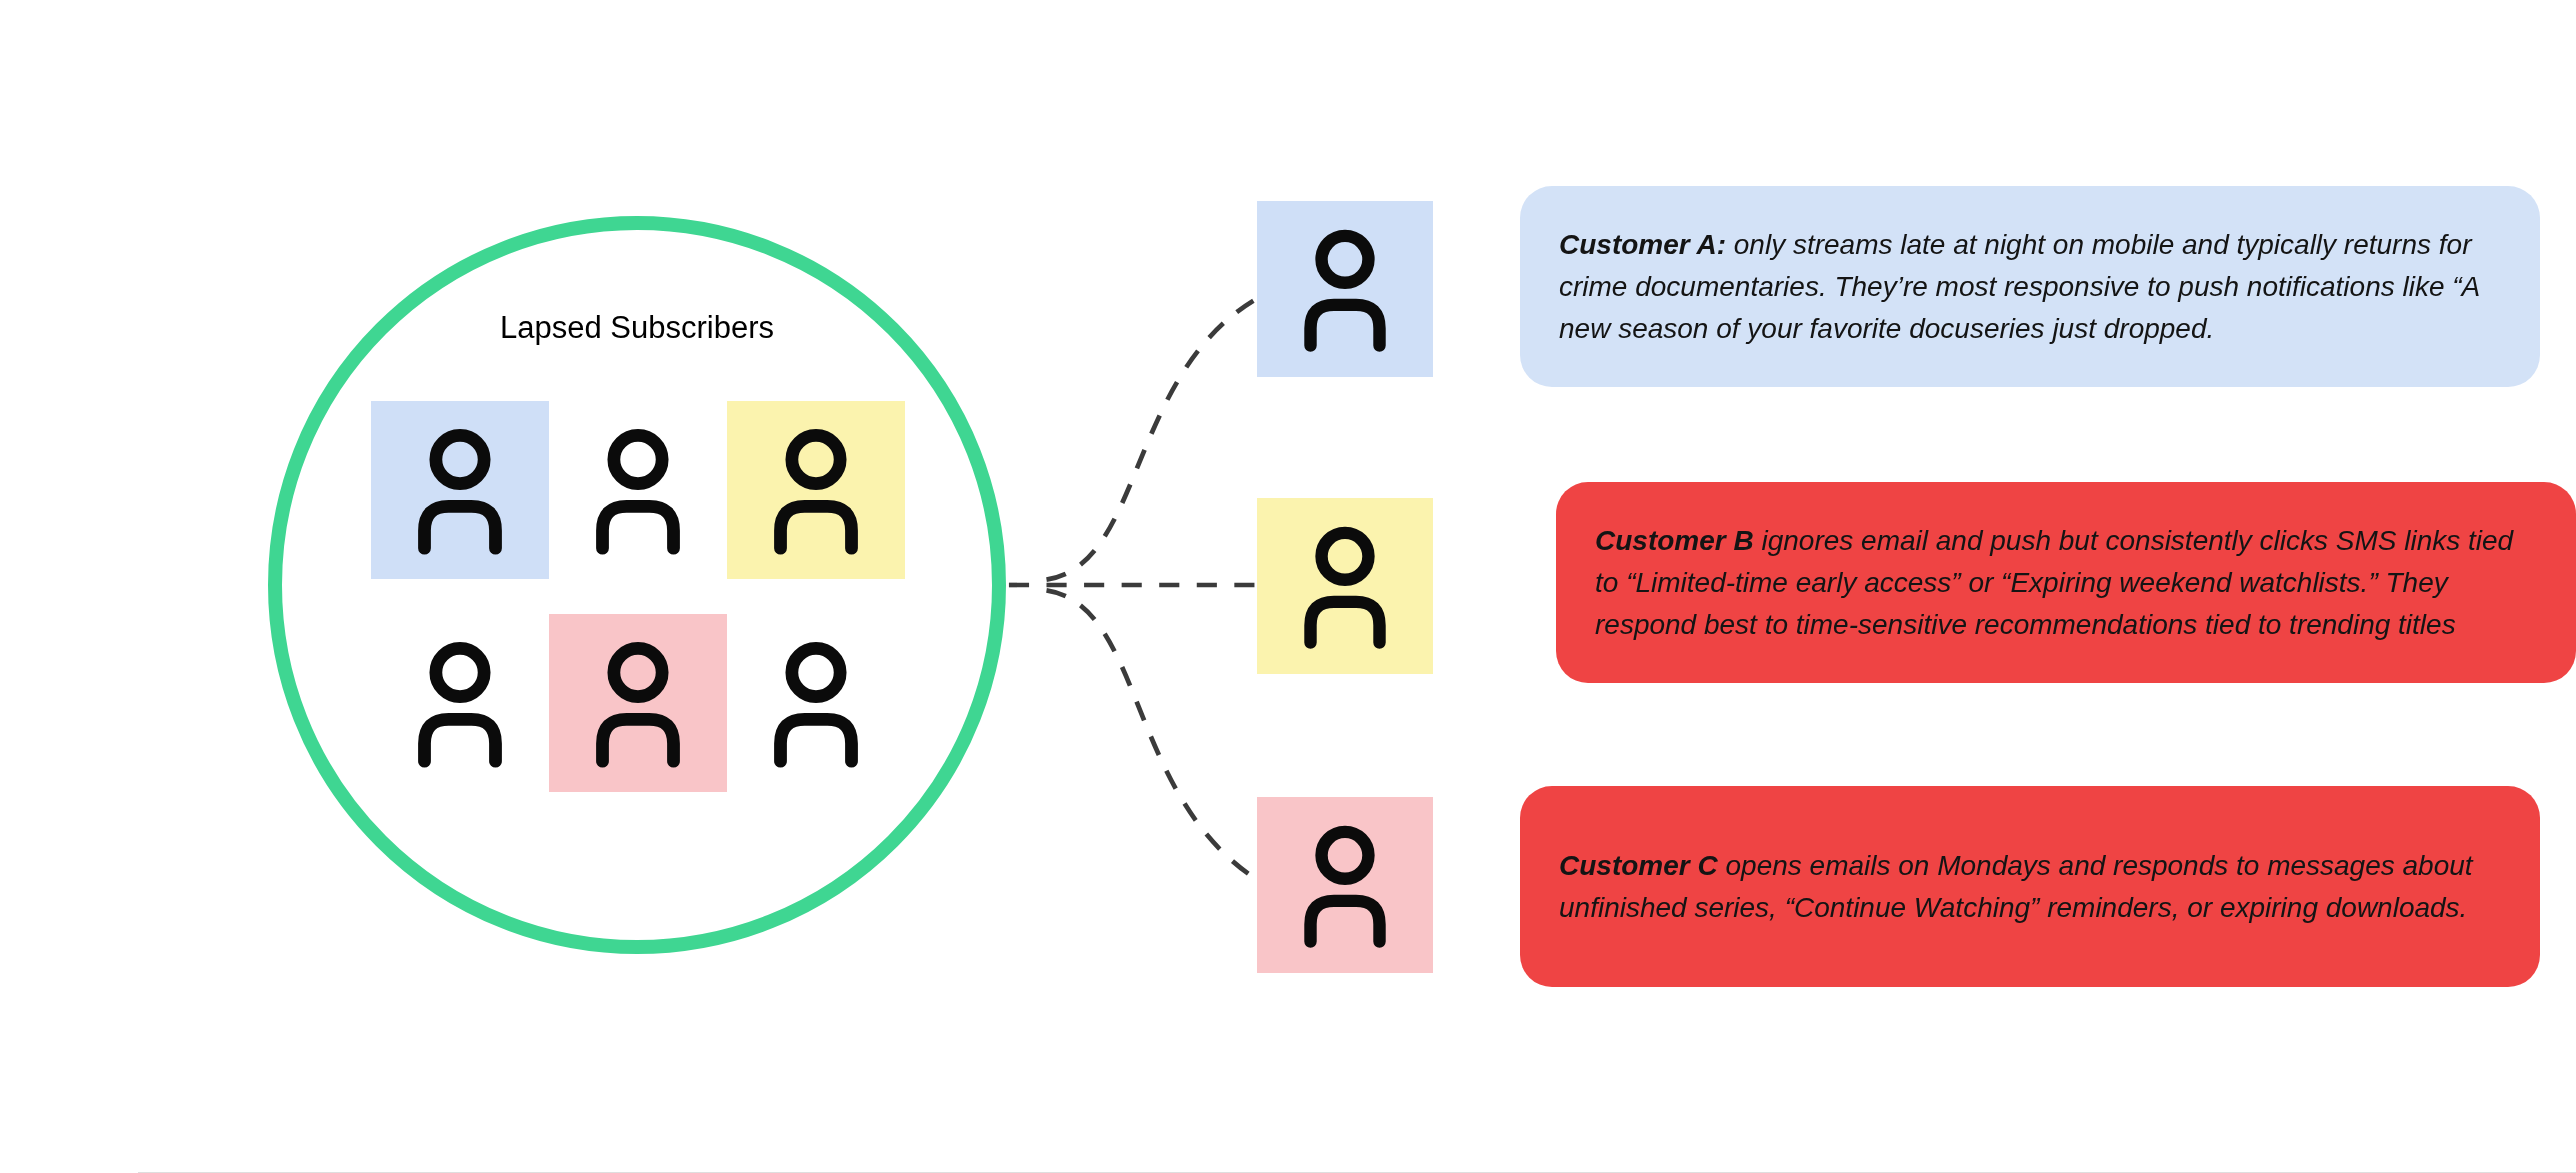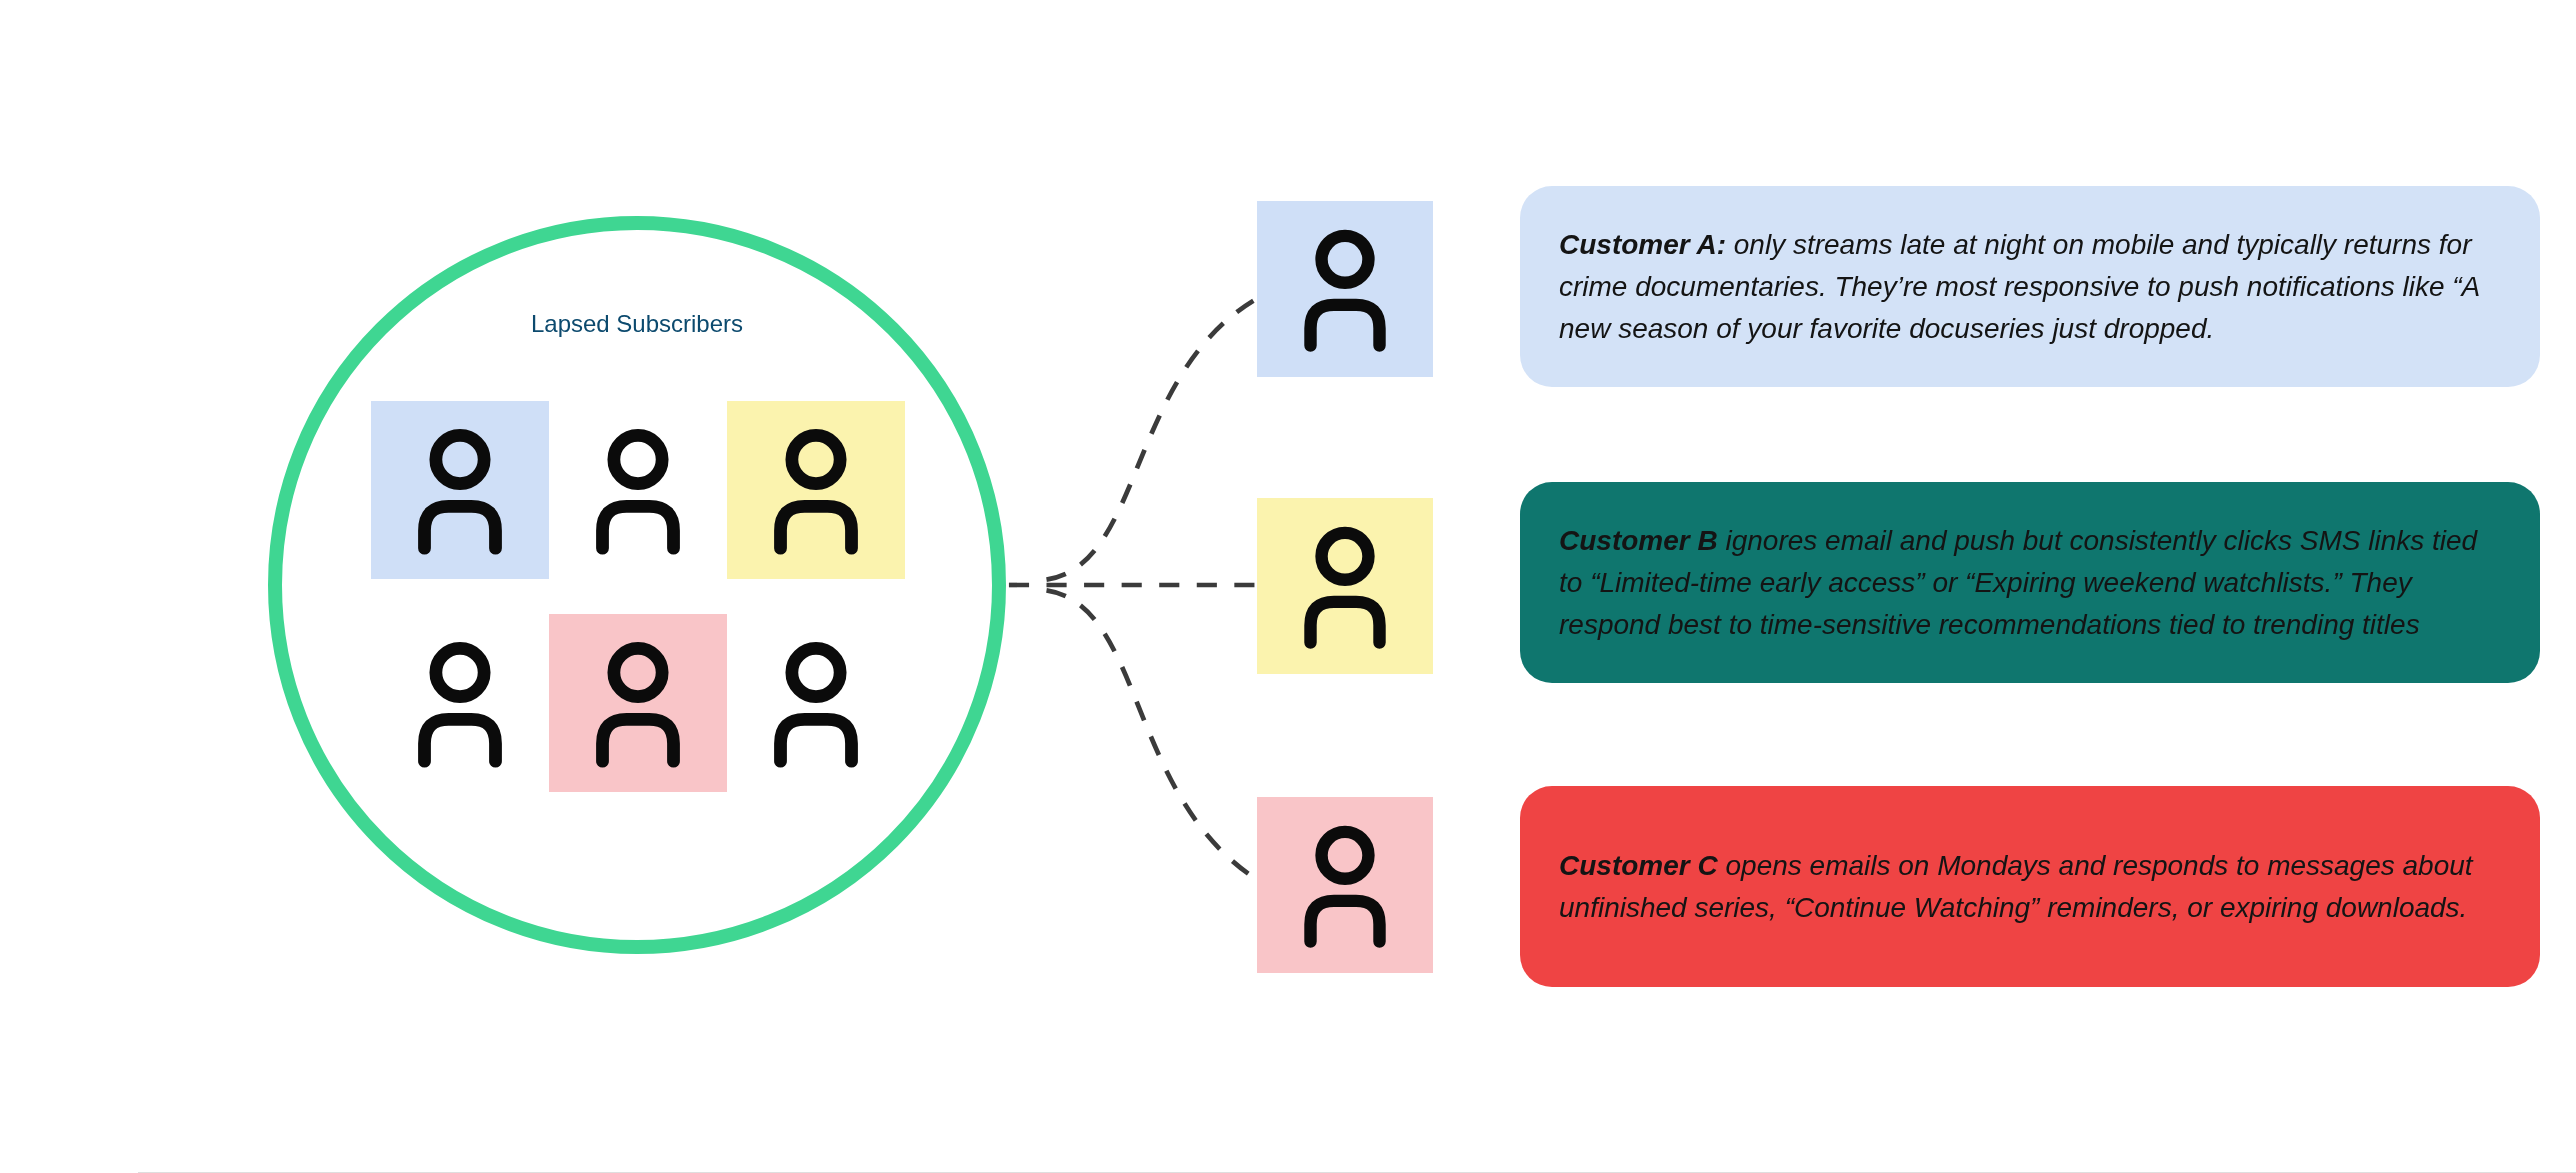--- a/index.html
+++ b/index.html
@@ -23,22 +23,22 @@
     width: 738px; height: 738px;
     border: 14.8px solid #3fd692;
     border-radius: 50%;
     background: #ffffff;
   }
   .group-label {
     position: absolute;
     left: 268px; top: 310px;
     width: 738px;
     text-align: center;
-    font-size: 24px;
-    color: #0c4a6e;
+    font-size: 31px;
+    color: #000000;
   }
 
   
   .members {
     position: absolute;
     left: 371px; top: 401px;
     width: 534px;
     display: flex;
     flex-wrap: wrap;
     row-gap: 35px;
@@ -168,21 +168,21 @@
         <use href="#person-glyph"></use>
       </svg>
   </div>
 
   <div class="card" id="card-a" style="background-color: rgb(211, 226, 247);">
     <p>
       <strong>Customer A:</strong>
       <span>only streams late at night on mobile and typically returns for crime documentaries. They’re most responsive to push notifications like “A new season of your favorite docuseries just dropped.</span>
     </p>
   </div>
-  <div class="card" id="card-b" style="background-color: #0f766e;">
+  <div class="card" id="card-b" style="background-color: #ef4444; margin-left: 36px;">
     <p>
       <strong>Customer B</strong>
       <span>ignores email and push but consistently clicks SMS links tied to “Limited-time early access” or “Expiring weekend watchlists.” They respond best to time-sensitive recommendations tied to trending titles</span>
     </p>
   </div>
   <div class="card" id="card-c" style="background-color: #ef4444;">
     <p>
       <strong>Customer C</strong>
       <span>opens emails on Mondays and responds to messages about unfinished series, “Continue Watching” reminders, or expiring downloads.</span>
     </p>

